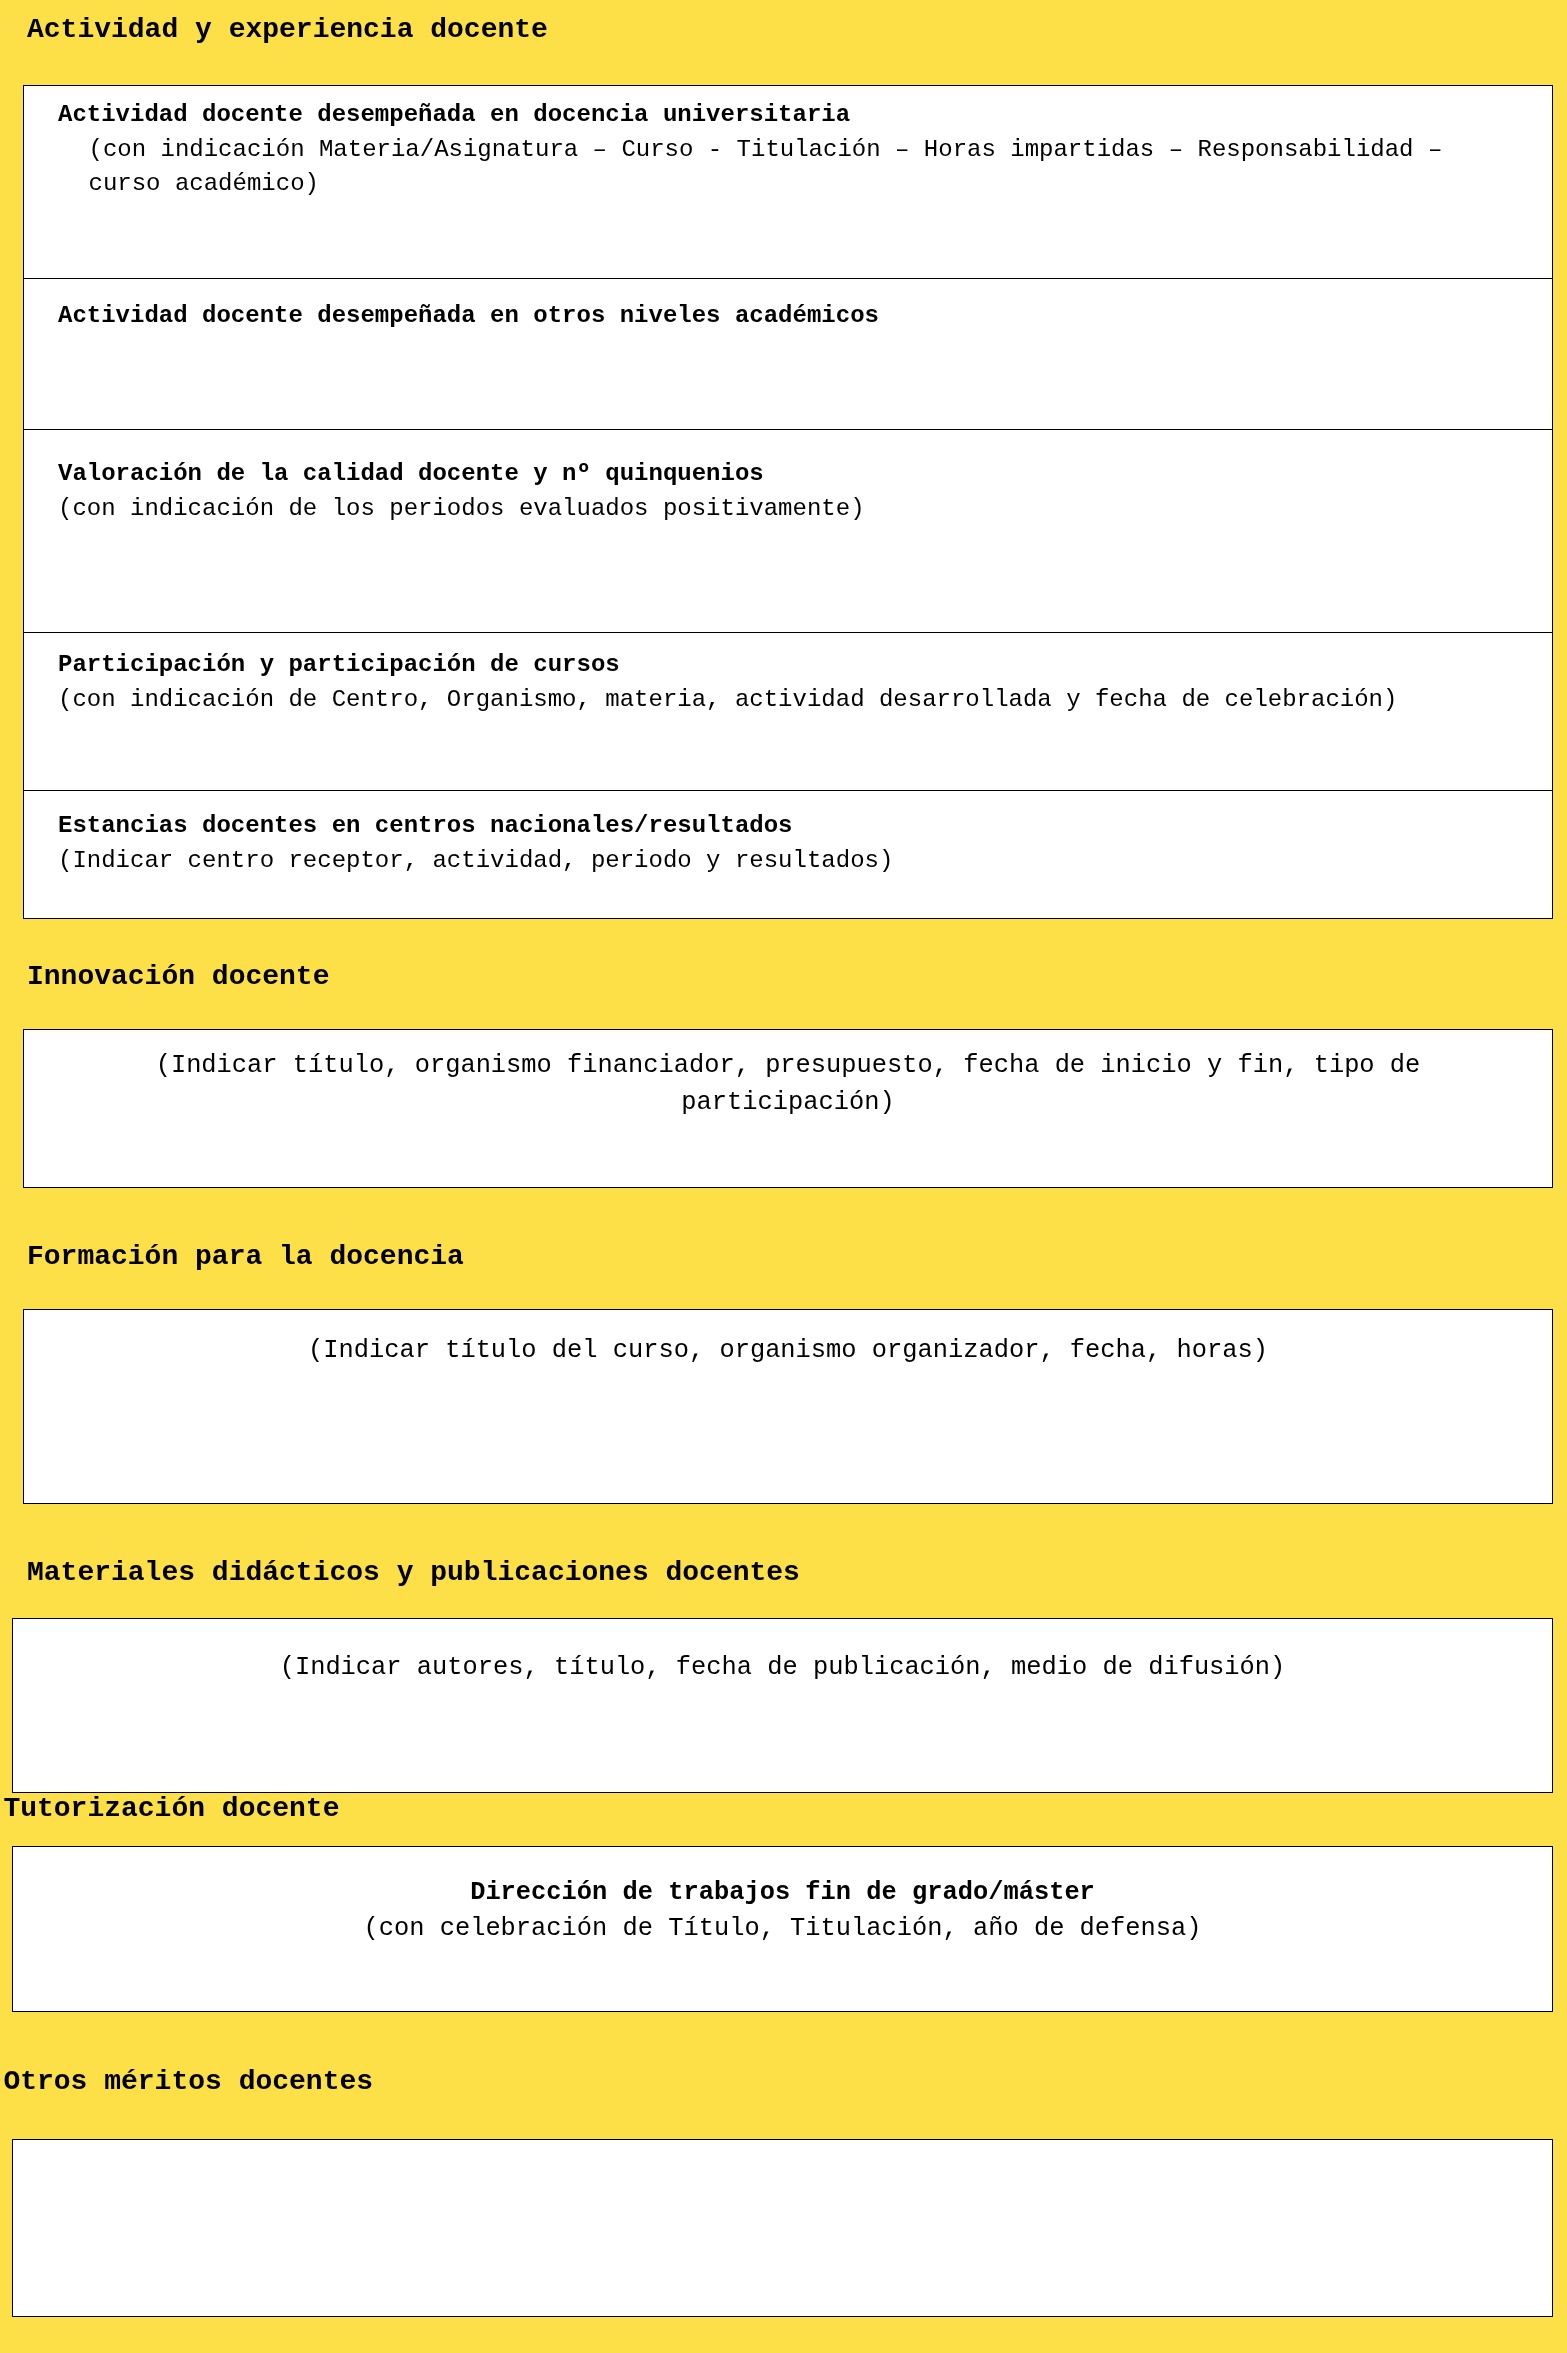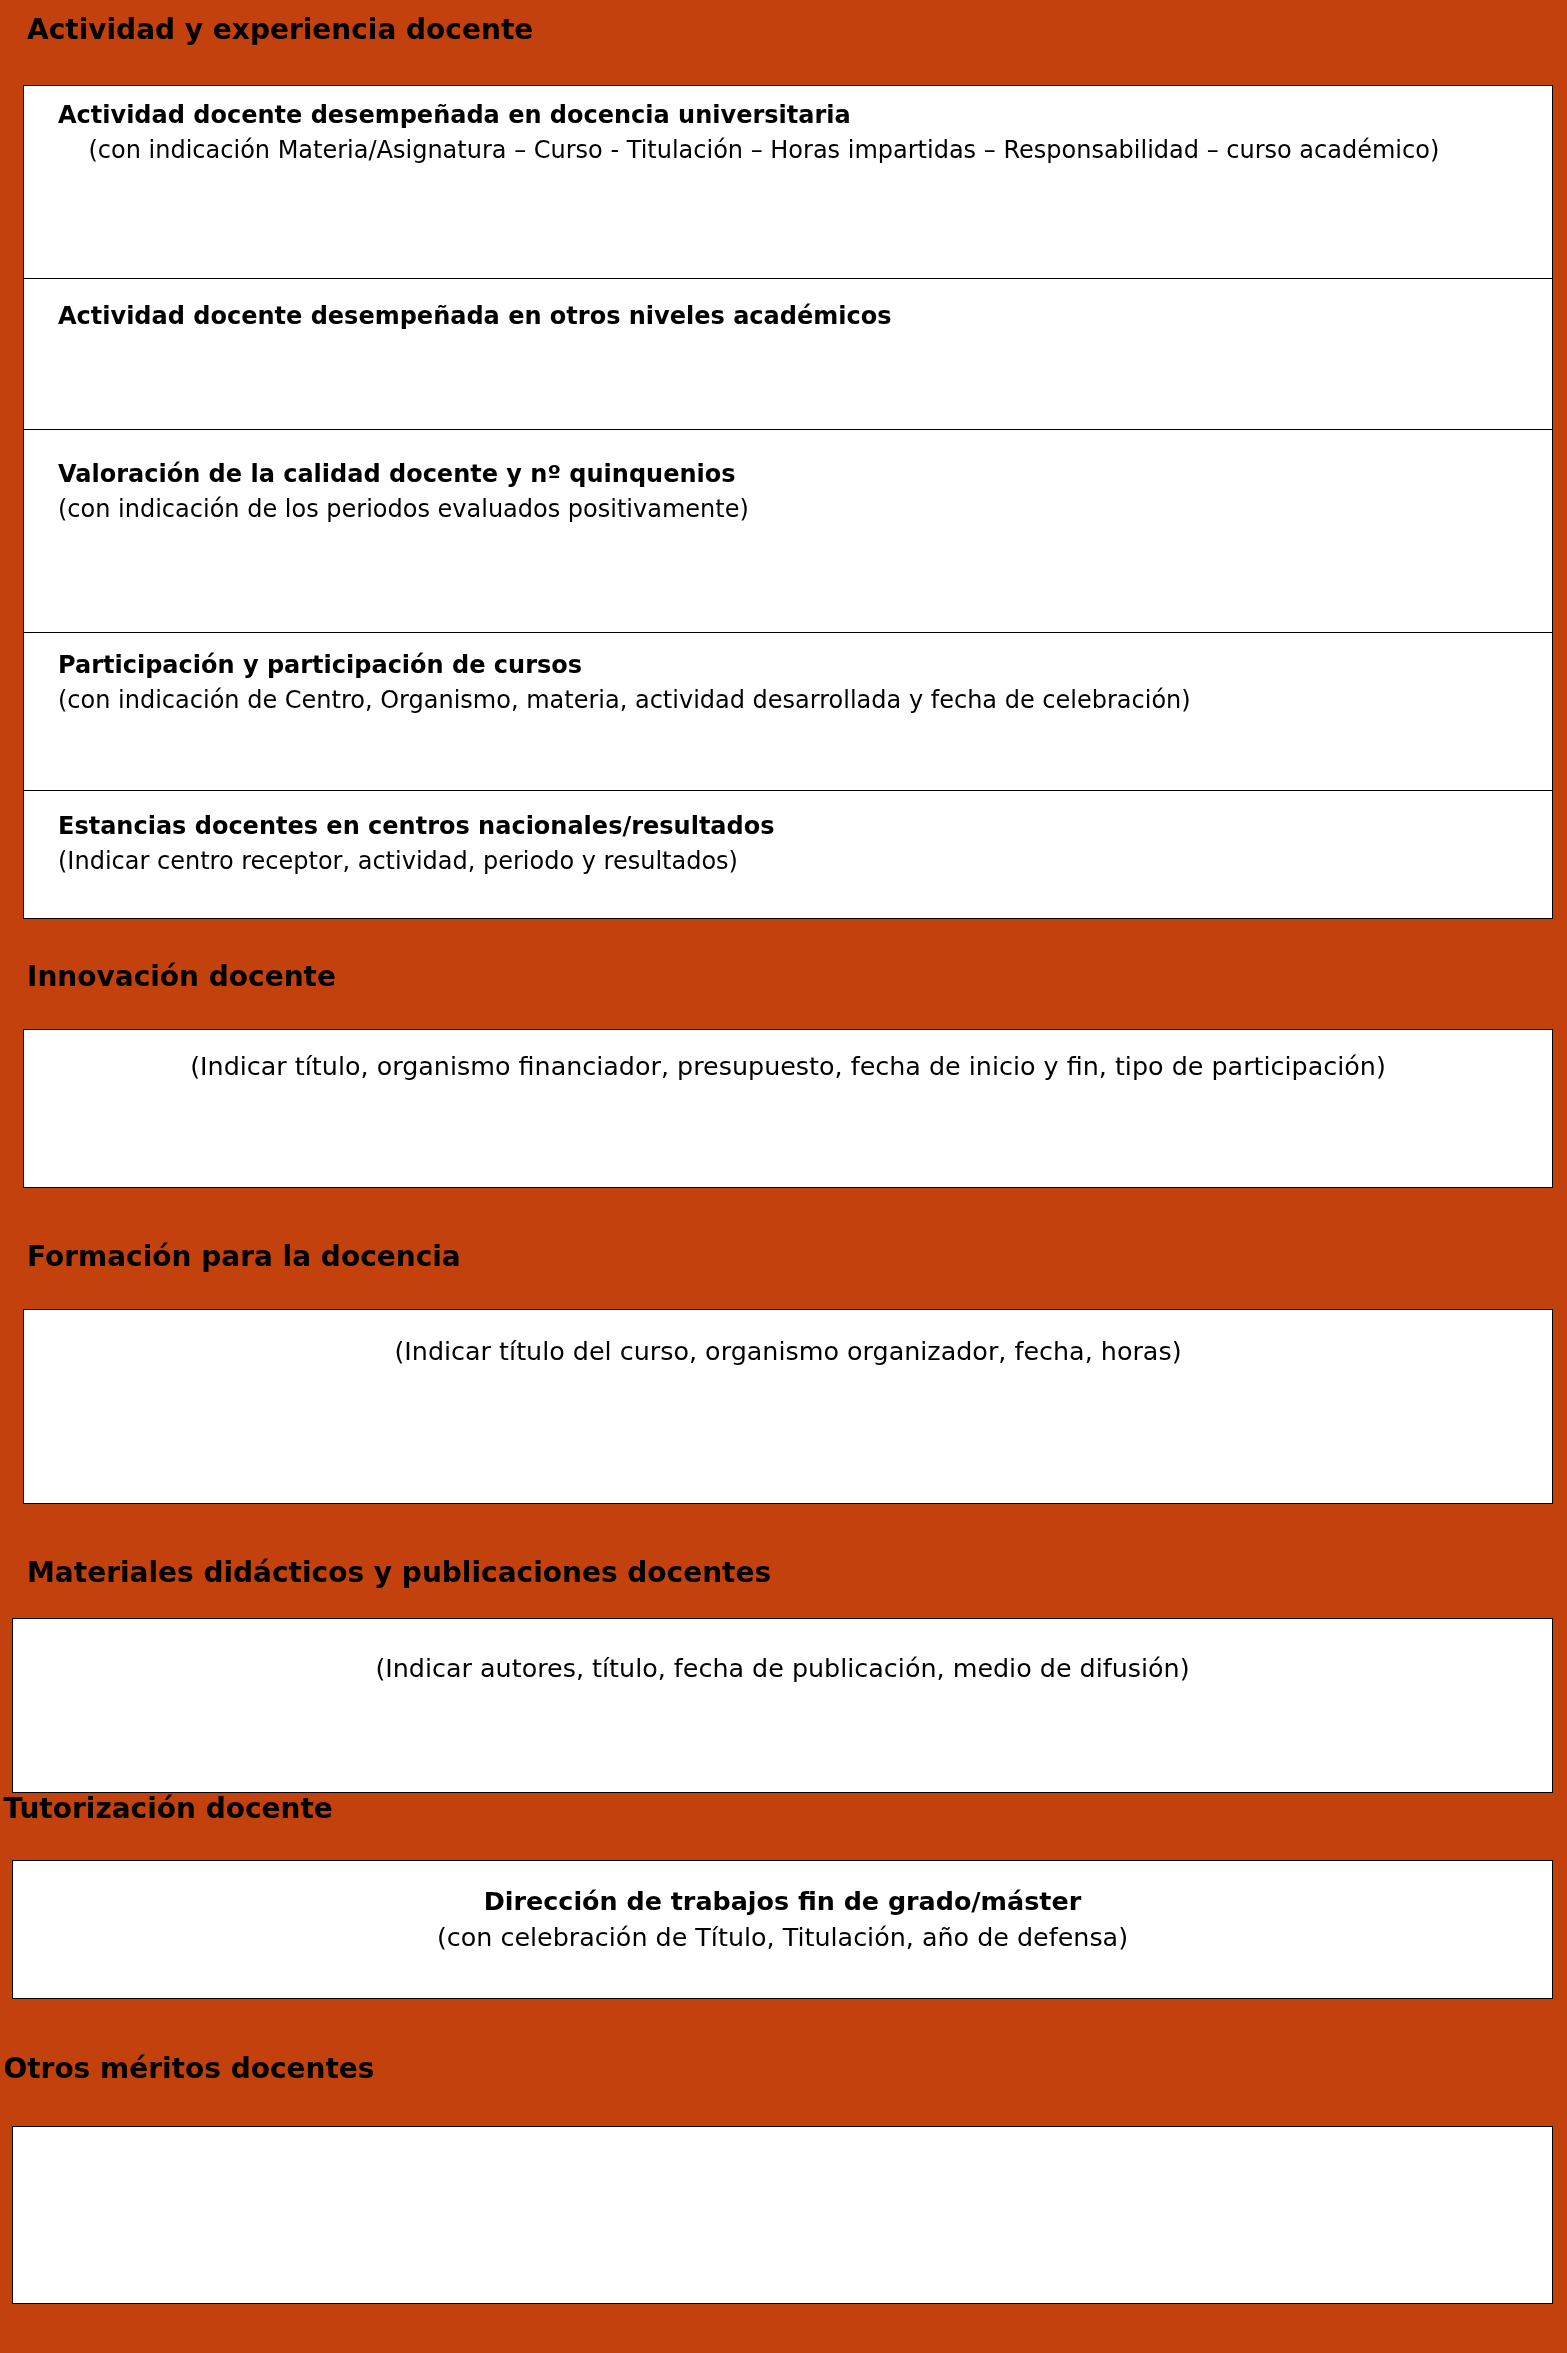--- a/index.html
+++ b/index.html
@@ -11,21 +11,22 @@
     font-family: "DejaVu Sans", "Liberation Sans", sans-serif;
     color: #000000;
     overflow: hidden;
   }
   .page {
     position: relative;
     width: 1568px;
     height: 2354px;
     overflow: hidden;
     padding-top: 13.6px;
-    background: #c2410c;
+    background: #fde047;
+    font-family: Liberation Mono, monospace;
   }
   .sec-heading {
     font-weight: bold;
     font-size: 28px;
     line-height: 1.15;
     color: #000000;
   }
   .indent-a { margin-left: 27px; }
   .indent-b { margin-left: 3.4px; }
 
@@ -69,21 +70,21 @@
   .mt-innovation { margin-top: 42px; }
   .box-innovation { margin-top: 36px; height: 159px; padding-top: 18px; }
 
   .mt-training { margin-top: 53px; }
   .box-training { margin-top: 36px; height: 195px; padding-top: 23px; }
 
   .mt-materials { margin-top: 53px; }
   .box-materials { margin-top: 29px; height: 175px; padding-top: 31px; }
 
   .mt-tutoring { }
-  .box-tutoring { margin-top: 34px; height: 139px; padding-top: 22px; }
+  .box-tutoring { margin-top: 20px; height: 166px; padding-top: 28px; }
 
   .mt-other { margin-top: 54px; }
   .box-other { margin-top: 41px; height: 178px; }
 </style>
 </head>
 <body>
 
 <div class="page">
 
   <div class="sec-heading indent-a">Actividad y experiencia docente</div>

